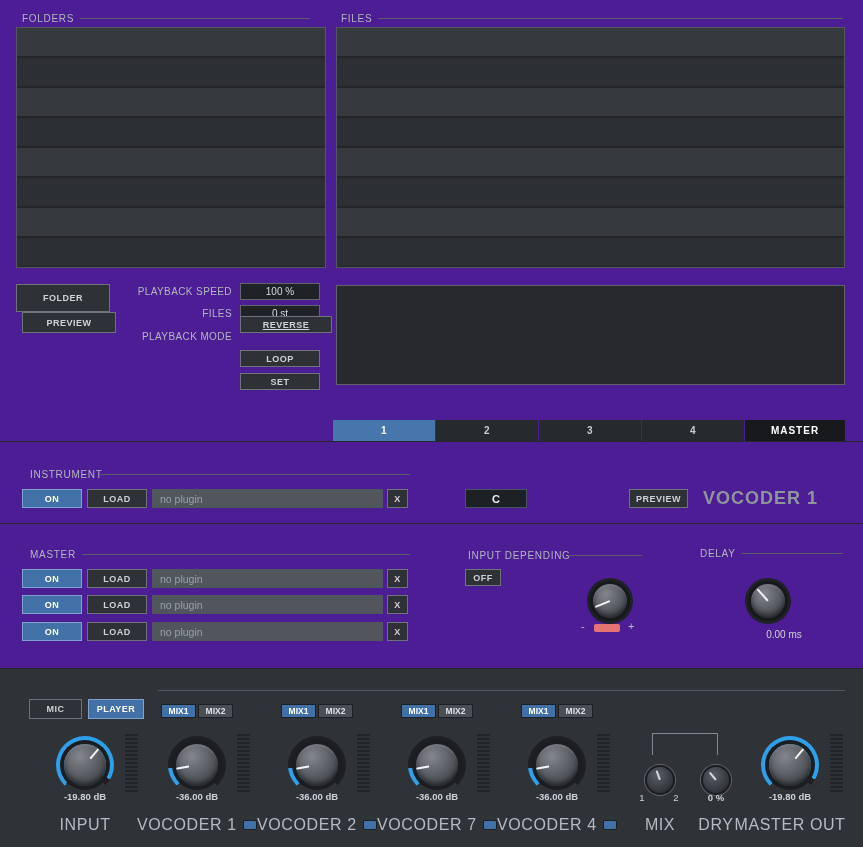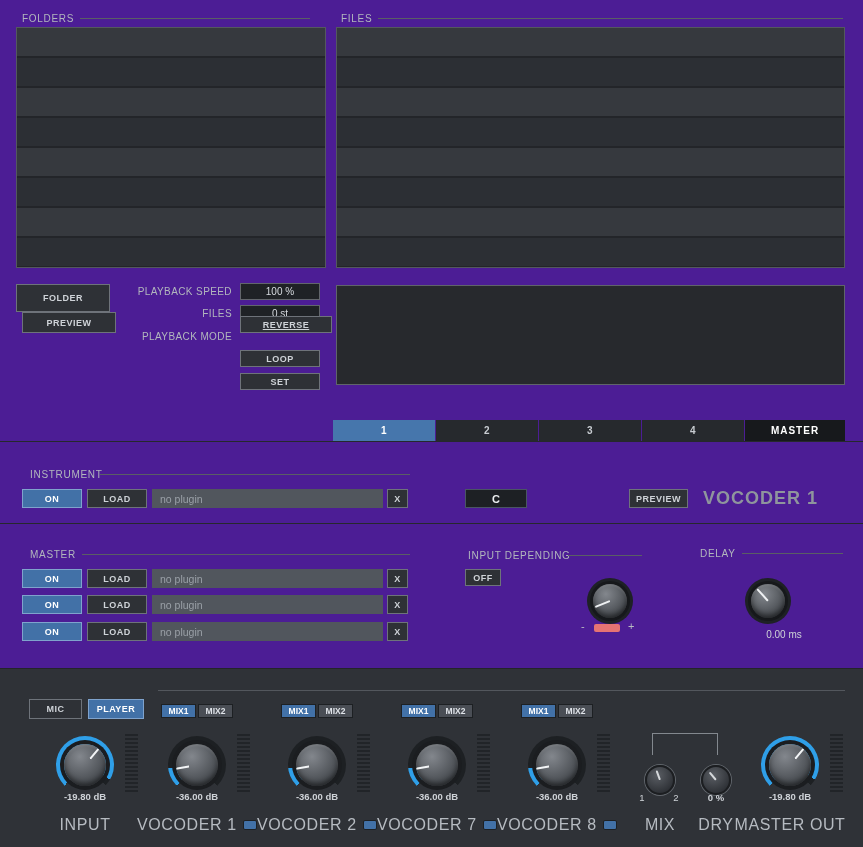--- a/index.html
+++ b/index.html
@@ -221,21 +221,21 @@
     <div class="minibtn blue" style="left:521px;top:35px;width:35px;height:14px;">MIX1</div>
     <div class="minibtn" style="left:558px;top:35px;width:35px;height:14px;">MIX2</div>
     <div class="knob big" style="left:528px;top:67px;--a:38deg;">
       <div class="ring"></div>
       <div class="cap"></div>
       <div class="ptr" style="--r:-100deg;"></div>
     </div>
     <div class="meter" style="left:597px;top:65px;"></div>
     <div class="chan-val" style="left:507px;top:122px;width:100px;">-36.00 dB</div>
     <div class="chan-label" style="left:497px;top:147px;width:120px;">
-      <span>VOCODER 8</span>
+      <span>VOCODER 4</span>
       <span class="chip"></span>
     </div>
 
     <div class="bracket" style="left:652px;top:64px;width:66px;height:22px;"></div>
     <div class="knob sm" style="left:645px;top:96px;">
       <div class="ptr" style="--r:-20deg;"></div>
     </div>
     <div class="chan-val" style="left:636px;top:123px;width:12px;font-weight:normal;">1</div>
     <div class="chan-val" style="left:670px;top:123px;width:12px;font-weight:normal;">2</div>
     <div class="chan-label" style="left:630px;top:147px;width:60px;">MIX</div>

